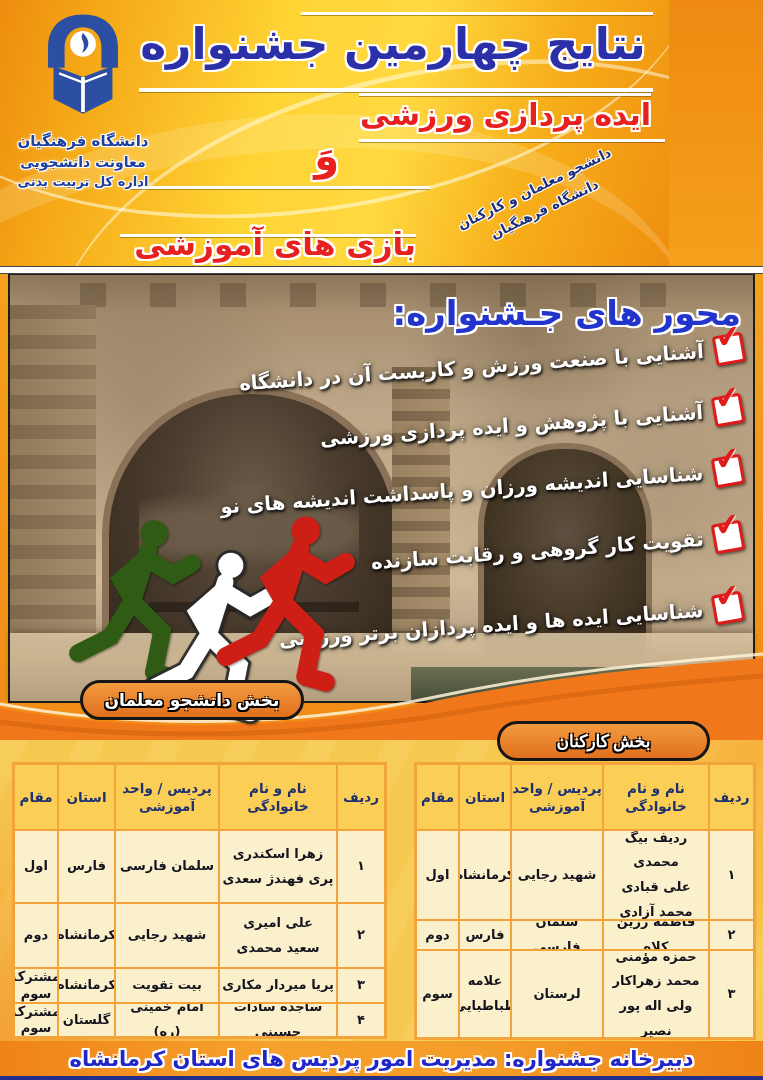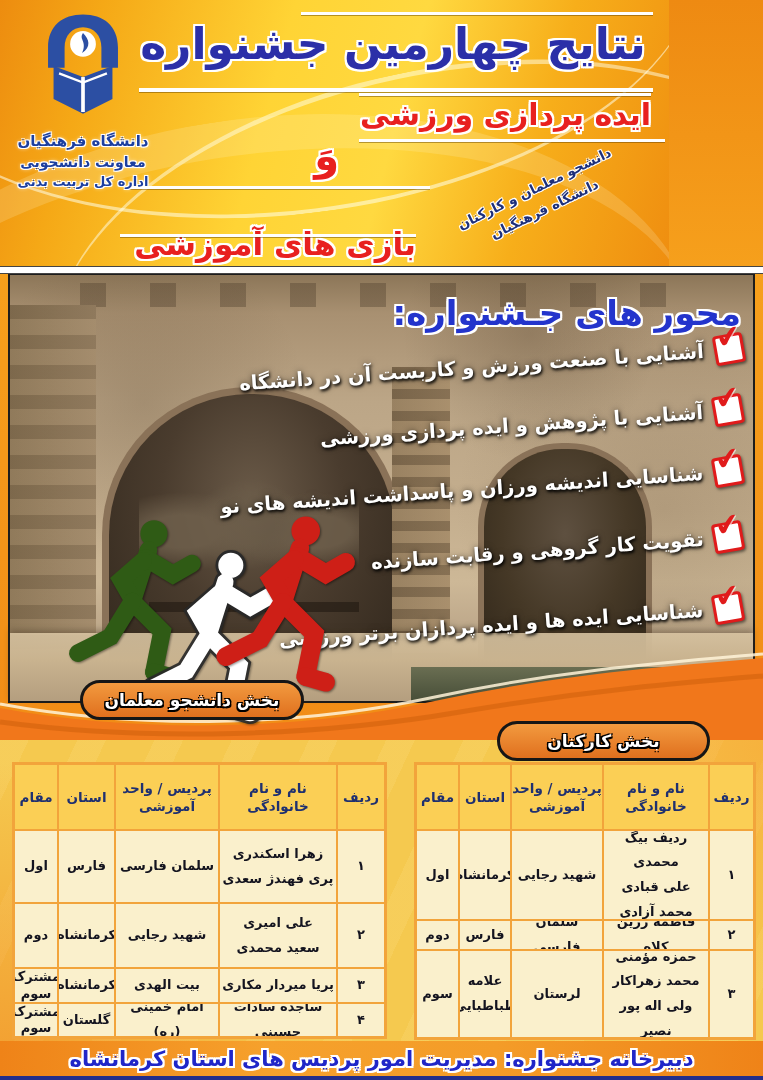--- a/index.html
+++ b/index.html
@@ -91,21 +91,21 @@
          background:
            radial-gradient(circle at 0% 100%, rgba(240,120,20,.55), transparent 38%),
            radial-gradient(circle at 100% 2%, rgba(248,150,40,.45), transparent 30%),
            repeating-linear-gradient(115deg, rgba(255,230,150,.16) 0 26px, transparent 26px 70px),
            #F5C94F;}
   .pill{position:absolute;z-index:7;height:34px;border:3px solid #161616;border-radius:22px;
         background:linear-gradient(180deg,#F29A3F,#E0701E);display:flex;align-items:center;justify-content:center;
         direction:rtl;font-size:17px;font-weight:bold;color:#fff;white-space:nowrap;
         text-shadow:-1.5px -1.5px 0 #000,1.5px -1.5px 0 #000,-1.5px 1.5px 0 #000,1.5px 1.5px 0 #000;}
   .pill-teachers{left:80px;top:680px;width:218px;}
-  .pill-staff{left:497px;top:721px;width:207px;}
+  .pill-staff{left:497px;top:721px;width:207px;font-family:Liberation Serif, serif;}
   
   .tbl{position:absolute;z-index:7;display:grid;direction:rtl;background:#F2A43B;padding:3px;gap:2px;}
   .tbl>div{display:flex;align-items:center;justify-content:center;text-align:center;overflow:hidden;
            white-space:pre-line;font-weight:bold;background:#FAF0CC;color:#14141F;font-size:13px;line-height:1.9;direction:rtl;}
   .tbl>div.hd{background:#FBCF55;color:#1F3070;font-size:13.5px;line-height:1.35;}
   .tbl>div:nth-child(5n){line-height:1.25;}
   .tbl-teachers{left:12px;top:762px;grid-template-columns:46px 116px 102px 55px 42px;
                 grid-template-rows:64px 71px 63px 33px 32px;}
   .tbl-staff{left:414px;top:762px;grid-template-columns:43px 104px 90px 50px 41px;
              grid-template-rows:64px 88px 28px 86px;}
@@ -279,21 +279,21 @@
 
     <div>۲</div>
     <div>علی امیری
 سعید محمدی</div>
     <div>شهید رجایی</div>
     <div>کرمانشاه</div>
     <div>دوم</div>
 
     <div>۳</div>
     <div>پریا میردار مکاری</div>
-    <div>بیت الهدی</div>
+    <div>بیت تقویت</div>
     <div>کرمانشاه</div>
     <div>مشترک
 سوم</div>
 
     <div>۴</div>
     <div>ساجده سادات حسینی</div>
     <div>امام خمینی (ره)</div>
     <div>گلستان</div>
     <div>مشترک
 سوم</div>

